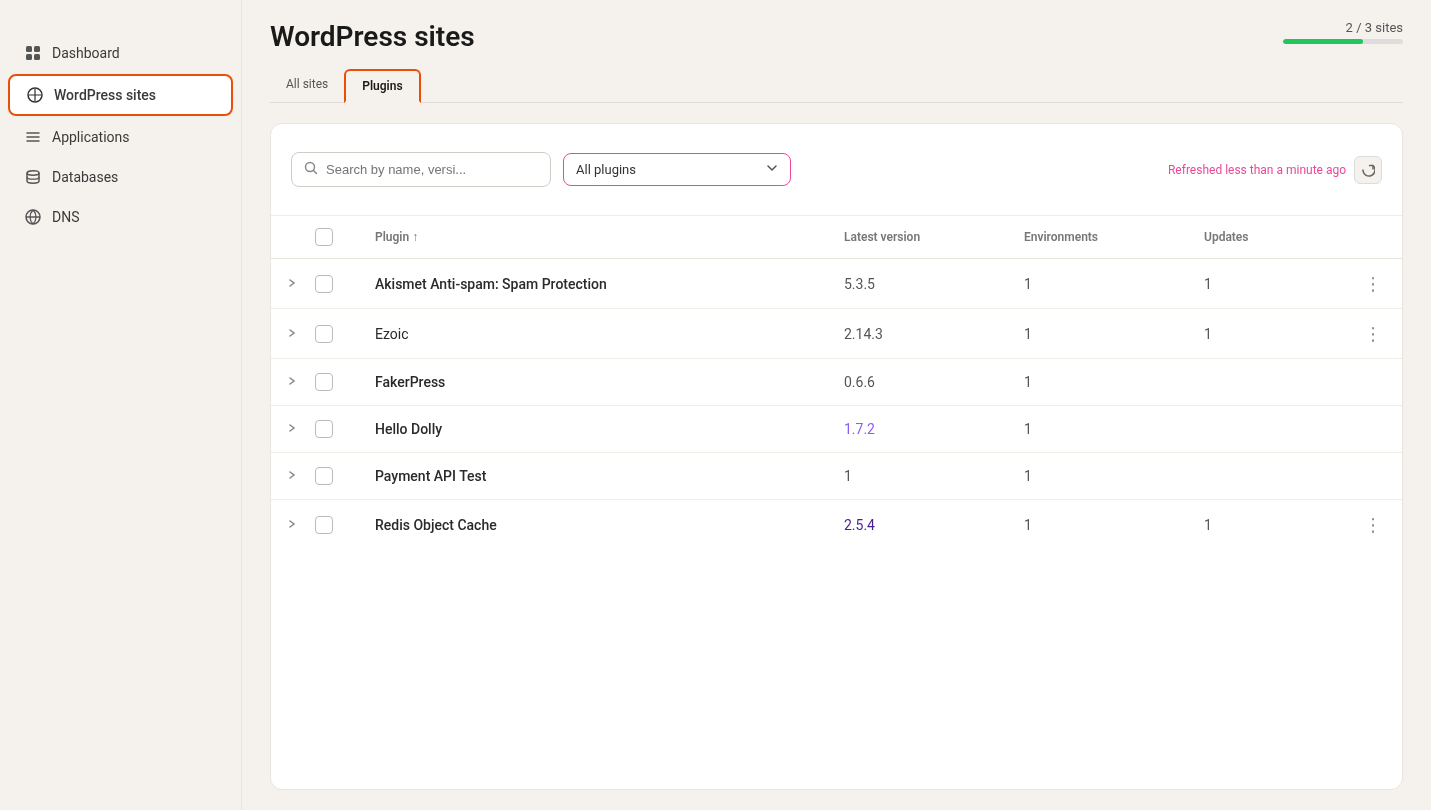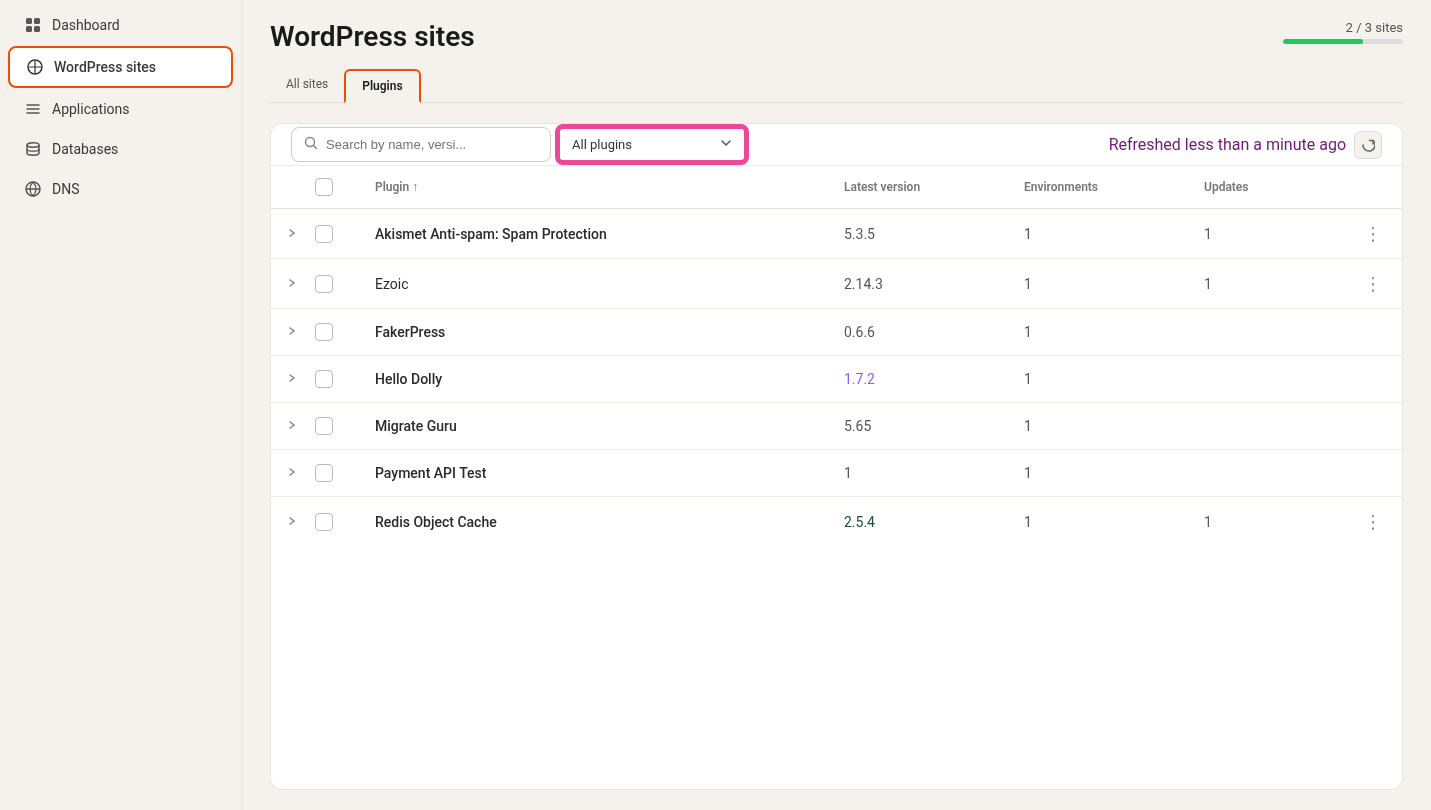--- a/index.html
+++ b/index.html
@@ -11,21 +11,21 @@
       width: 1431px;
       overflow: hidden;
       font-size: 14px;
       color: #1a1a1a;
     }
 
     
     .sidebar {
       width: 242px;
       background: #f5f2ee;
-      padding: 4px 0;
+      padding: 32px 0;
       flex-shrink: 0;
       border-right: 1px solid #e8e4de;
     }
     .sidebar-item {
       display: flex;
       align-items: center;
       gap: 10px;
       padding: 10px 16px;
       cursor: pointer;
       border-radius: 8px;
@@ -128,22 +128,22 @@
       flex: 1;
       overflow: hidden;
       display: flex;
       flex-direction: column;
     }
 
     
     .toolbar {
       display: flex;
       align-items: center;
-      gap: 4px;
-      padding: 0 20px;
+      gap: 12px;
+      padding: 28px 20px;
       border-bottom: 1px solid #f0ece6;
     }
 
     .search-box {
       display: flex;
       align-items: center;
       gap: 8px;
       border: 1px solid #d0cbc4;
       border-radius: 8px;
       padding: 8px 12px;
@@ -159,37 +159,37 @@
       background: transparent;
       width: 100%;
     }
 
     .search-icon-svg { color: #888; font-size: 13px; }
 
     .dropdown {
       display: flex;
       align-items: center;
       justify-content: space-between;
-      border: 5px solid #ec4899;
+      border: 1px solid #ec4899;
       border-radius: 8px;
       padding: 8px 12px;
       background: #fff;
-      width: 194px;
+      width: 228px;
       cursor: pointer;
       font-size: 13px;
       color: #333;
     }
 
     .refresh-info {
       margin-left: auto;
       display: flex;
       align-items: center;
       gap: 8px;
-      font-size: 16px;
-      color: #701a75;
+      font-size: 12px;
+      color: #ec4899;
     }
 
     .refresh-btn {
       width: 28px;
       height: 28px;
       border-radius: 6px;
       border: 1px solid #ddd;
       background: #f5f2ee;
       display: flex;
       align-items: center;
@@ -465,52 +465,37 @@
   </tr>
             <tr>
     <td class="expand-col" style="color:#888;font-size:12px;cursor:pointer;">
       <svg width="10" height="10" viewBox="0 0 10 10" fill="none">
         <path d="M3 2l4 3-4 3" stroke="#888" stroke-width="1.5" stroke-linecap="round"></path>
       </svg>
     </td>
     <td class="check-col">
                 <div class="row-checkbox"></div>
               </td>
-    <td class="plugin-col" style="font-weight:500">Migrate Guru</td>
-    <td class="version-col" style="color:#555">5.65</td>
-    <td class="env-col" style="color:#555">1</td>
-    <td class="update-col" style="color:#555"></td>
-    <td class="action-col"></td>
-  </tr>
-            <tr>
-    <td class="expand-col" style="color:#888;font-size:12px;cursor:pointer;">
-      <svg width="10" height="10" viewBox="0 0 10 10" fill="none">
-        <path d="M3 2l4 3-4 3" stroke="#888" stroke-width="1.5" stroke-linecap="round"></path>
-      </svg>
-    </td>
-    <td class="check-col">
-                <div class="row-checkbox"></div>
-              </td>
     <td class="plugin-col" style="font-weight:500">Payment API Test</td>
     <td class="version-col" style="color:#555">1</td>
     <td class="env-col" style="color:#555">1</td>
     <td class="update-col" style="color:#555"></td>
     <td class="action-col"></td>
   </tr>
             <tr>
     <td class="expand-col" style="color:#888;font-size:12px;cursor:pointer;">
       <svg width="10" height="10" viewBox="0 0 10 10" fill="none">
         <path d="M3 2l4 3-4 3" stroke="#888" stroke-width="1.5" stroke-linecap="round"></path>
       </svg>
     </td>
     <td class="check-col">
                 <div class="row-checkbox"></div>
               </td>
     <td class="plugin-col" style="font-weight:500">Redis Object Cache</td>
-    <td class="version-col" style="color:#14532d">2.5.4</td>
+    <td class="version-col" style="color:#4c1d95">2.5.4</td>
     <td class="env-col" style="color:#555">1</td>
     <td class="update-col" style="color:#555">1</td>
     <td class="action-col"><span style="font-size:18px;color:#888;cursor:pointer;">⋮</span></td>
   </tr>
           </tbody>
       </table>
     </div>
   </div>
 </main>
 

